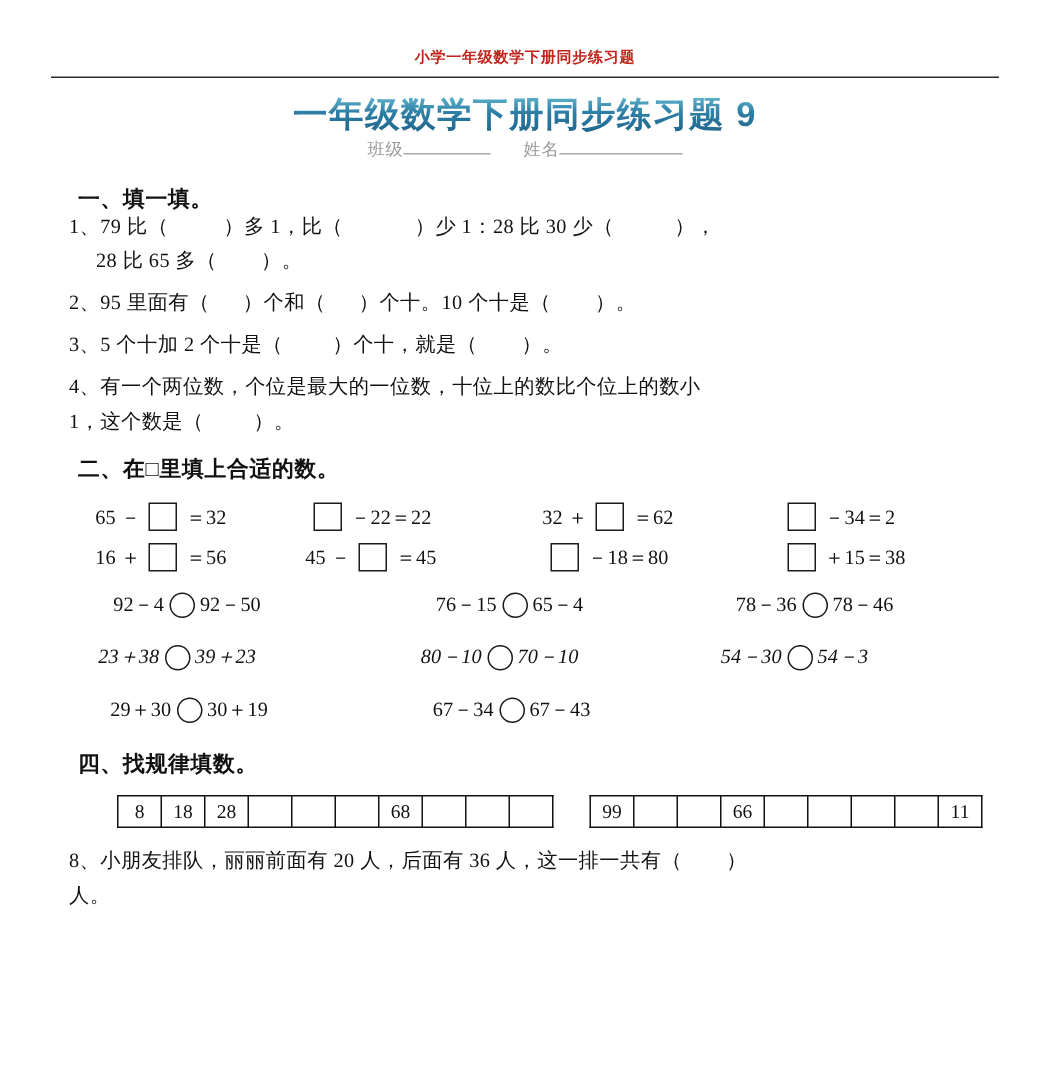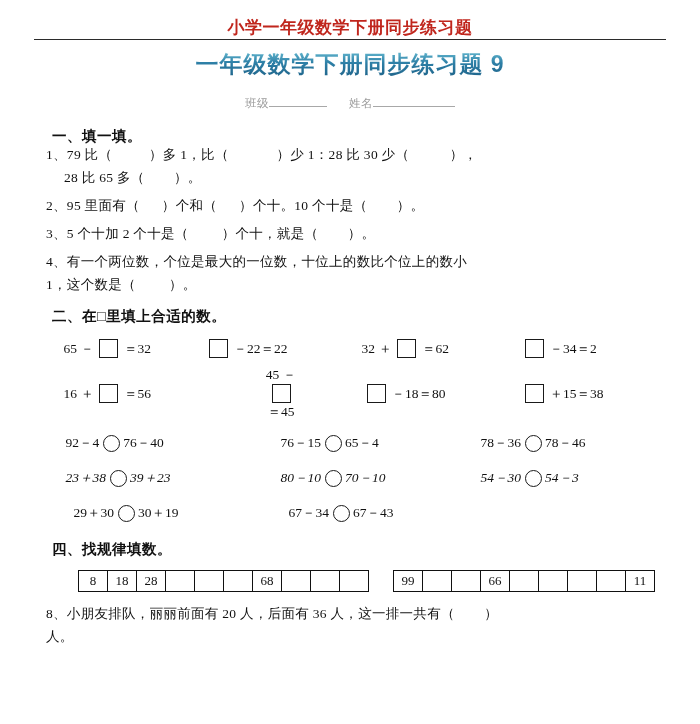--- a/index.html
+++ b/index.html
@@ -21,25 +21,25 @@
     box-sizing: border-box;
     padding: 0 34px;
     position: relative;
   }
 
   
   .red-header {
     text-align: center;
     color: #c0261d;
     font-weight: bold;
-    font-size: 17px;
+    font-size: 10px;
     letter-spacing: 0.5px;
-    padding-top: 21px;
+    padding-top: 33px;
     line-height: 14px;
-    font-family: Liberation Serif, serif;
+    font-family: Liberation Mono, monospace;
   }
   .hrule {
     border: none;
     border-top: 1.3px solid #2b2b2b;
     margin: 4px 0 0 0;
     width: 100%;
   }
   .blue-title {
     text-align: center;
     font-size: 23px;
@@ -50,21 +50,21 @@
     background: linear-gradient(180deg, #6fc3d8 0%, #2d7fa6 45%, #1d5f85 100%);
     -webkit-background-clip: text;
     background-clip: text;
     -webkit-text-fill-color: transparent;
     font-family: "Liberation Sans", "DejaVu Sans", sans-serif;
   }
   .name-row {
     text-align: center;
     color: #9a9a9a;
     font-size: 11.5px;
-    margin-top: 16px;
+    margin-top: 0;
     letter-spacing: 0.5px;
   }
   .name-row .ul-s { display: inline-block; width: 58px; border-bottom: 1px solid #a8a8a8; }
   .name-row .ul-l { display: inline-block; width: 82px; border-bottom: 1px solid #a8a8a8; }
   .name-row .gap { display: inline-block; width: 22px; }
 
   
   .sec-title {
     font-weight: bold;
     font-size: 14.5px;
@@ -178,43 +178,43 @@
       <span class="t">－34＝2</span>
     </div>
   </div>
 
   <div class="eq-row" style="margin-top:8px;">
     <div class="eq" style="width:140px;">
       <span class="t">16 ＋</span>
       <span class="sqbox"></span>
       <span class="t">＝56</span>
     </div>
-    <div class="eq" style="width:158px;flex-direction:column;">
+    <div class="eq" style="width:158px;">
       <span class="t">45 －</span>
       <span class="sqbox"></span>
       <span class="t">＝45</span>
     </div>
     <div class="eq" style="width:158px;">
       <span class="t"></span>
       <span class="sqbox"></span>
       <span class="t">－18＝80</span>
     </div>
     <div class="eq">
       <span class="t"></span>
       <span class="sqbox"></span>
       <span class="t">＋15＝38</span>
     </div>
   </div>
 
 
-  <div class="eq-row" style="margin-top:13px;margin-left:30px;align-items:center;">
+  <div class="eq-row" style="margin-top:13px;margin-left:40px;align-items:center;">
     <div class="eq" style="width:215px;">
       <span class="t">92－4</span>
       <span class="circ"></span>
-      <span class="t">76－40</span>
+      <span class="t">92－50</span>
     </div>
     <div class="eq" style="width:200px;">
       <span class="t">76－15</span>
       <span class="circ"></span>
       <span class="t">65－4</span>
     </div>
     <div class="eq">
       <span class="t">78－36</span>
       <span class="circ"></span>
       <span class="t">78－46</span>

